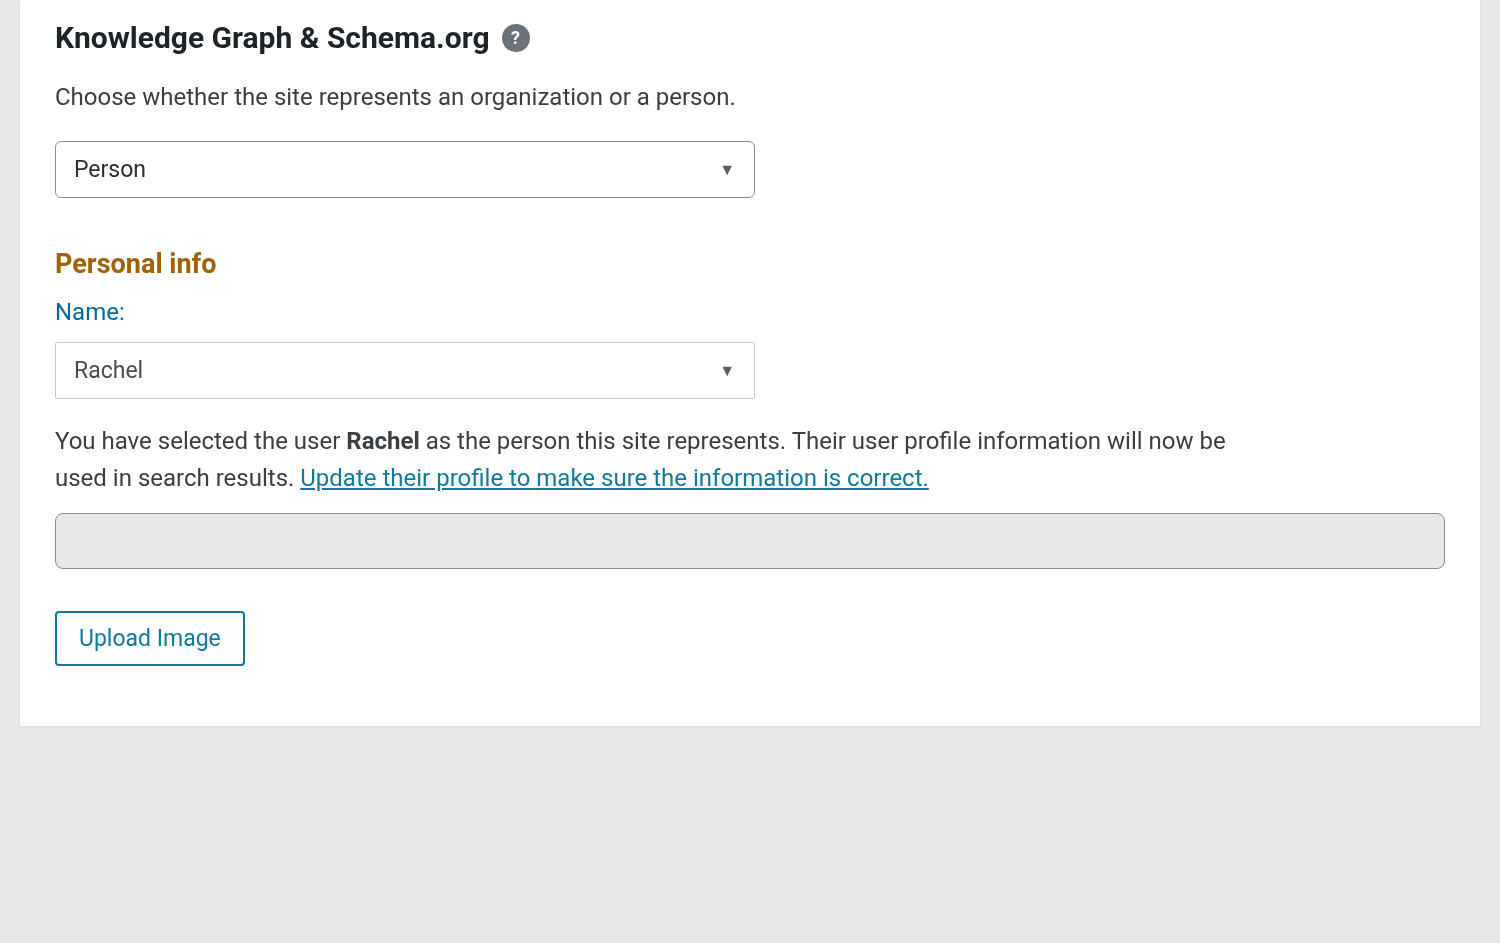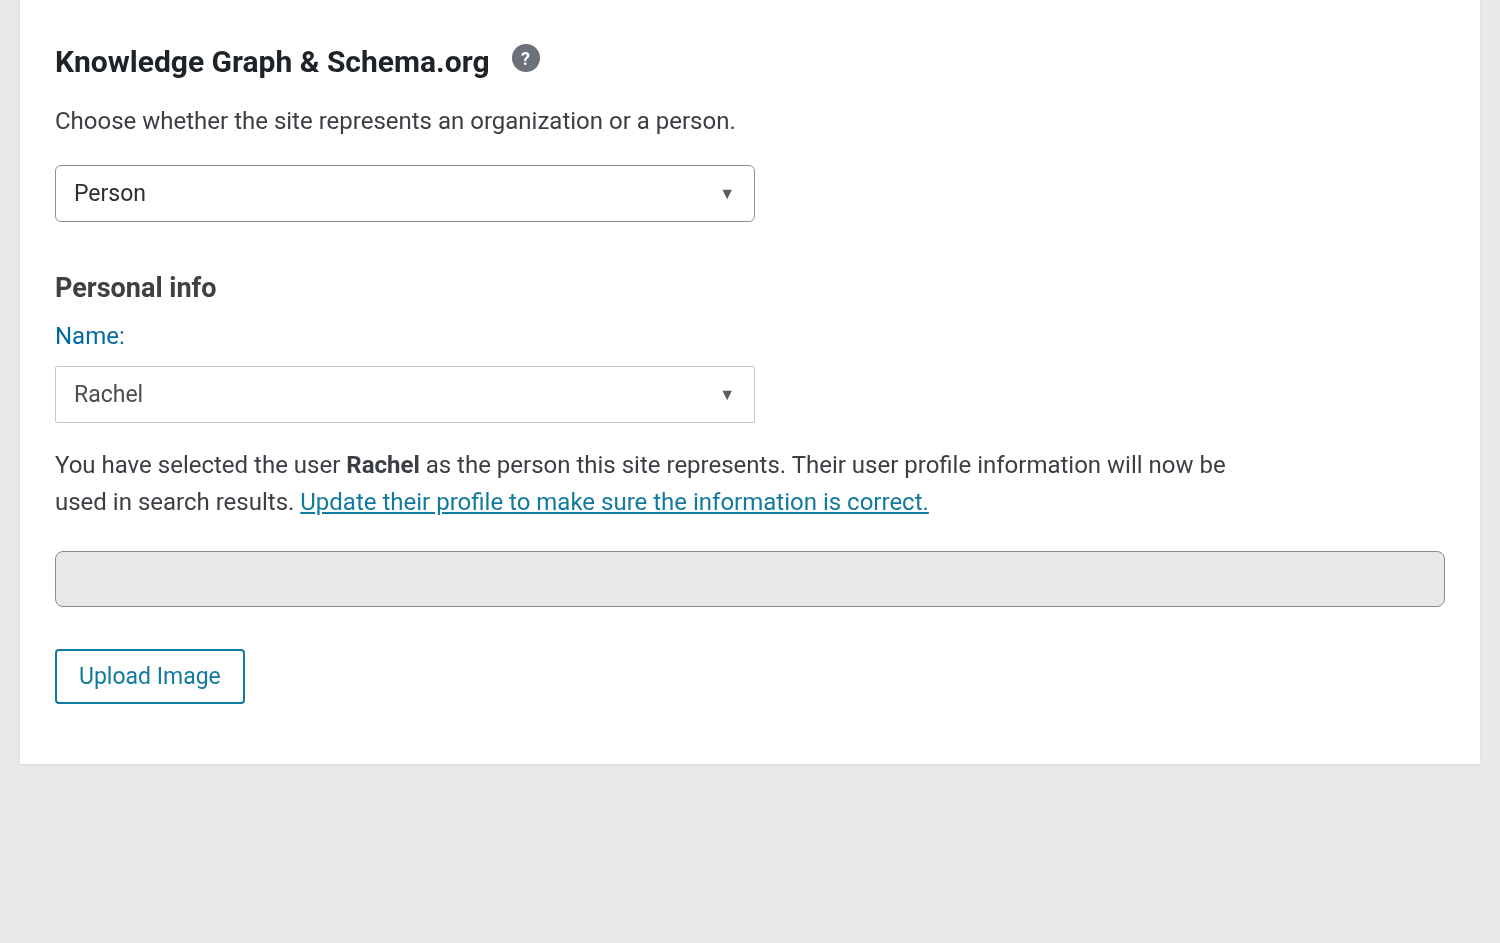--- a/index.html
+++ b/index.html
@@ -17,22 +17,23 @@
       background: #ffffff;
       margin: 0 20px 20px 20px;
       padding: 20px 35px 60px 35px;
       box-shadow: 0 1px 2px rgba(0,0,0,0.08);
     }
     .section-title {
       font-size: 30px;
       font-weight: 700;
       color: #1d2327;
       display: flex;
-      gap: 22px;
-      margin-top: 24px;
+      align-items: center;
+      gap: 12px;
+      margin-top: 0;
       margin-bottom: 26px;
     }
     .help-icon {
       display: inline-flex;
       align-items: center;
       justify-content: center;
       width: 28px;
       height: 28px;
       border-radius: 50%;
       background: #6c7279;
@@ -76,34 +77,34 @@
       right: 20px;
       top: 50%;
       transform: translateY(-50%);
       color: #5a5e63;
       font-size: 16px;
       pointer-events: none;
     }
     .sub-title {
       font-size: 27px;
       font-weight: 700;
-      color: #404040;
+      color: #a16207;
       margin-bottom: 18px;
     }
     .field-label {
       font-size: 24px;
       color: #0369a1;
       margin-bottom: 16px;
     }
     .info-text {
       font-size: 24px;
       color: #3b3f44;
       line-height: 1.55;
       margin-top: 24px;
-      margin-bottom: 30px;
+      margin-bottom: 16px;
       max-width: 1180px;
     }
     .info-text .bold {
       font-weight: 700;
     }
     .info-text a {
       color: #117a9e;
       text-decoration: underline;
     }
     .avatar-row {

